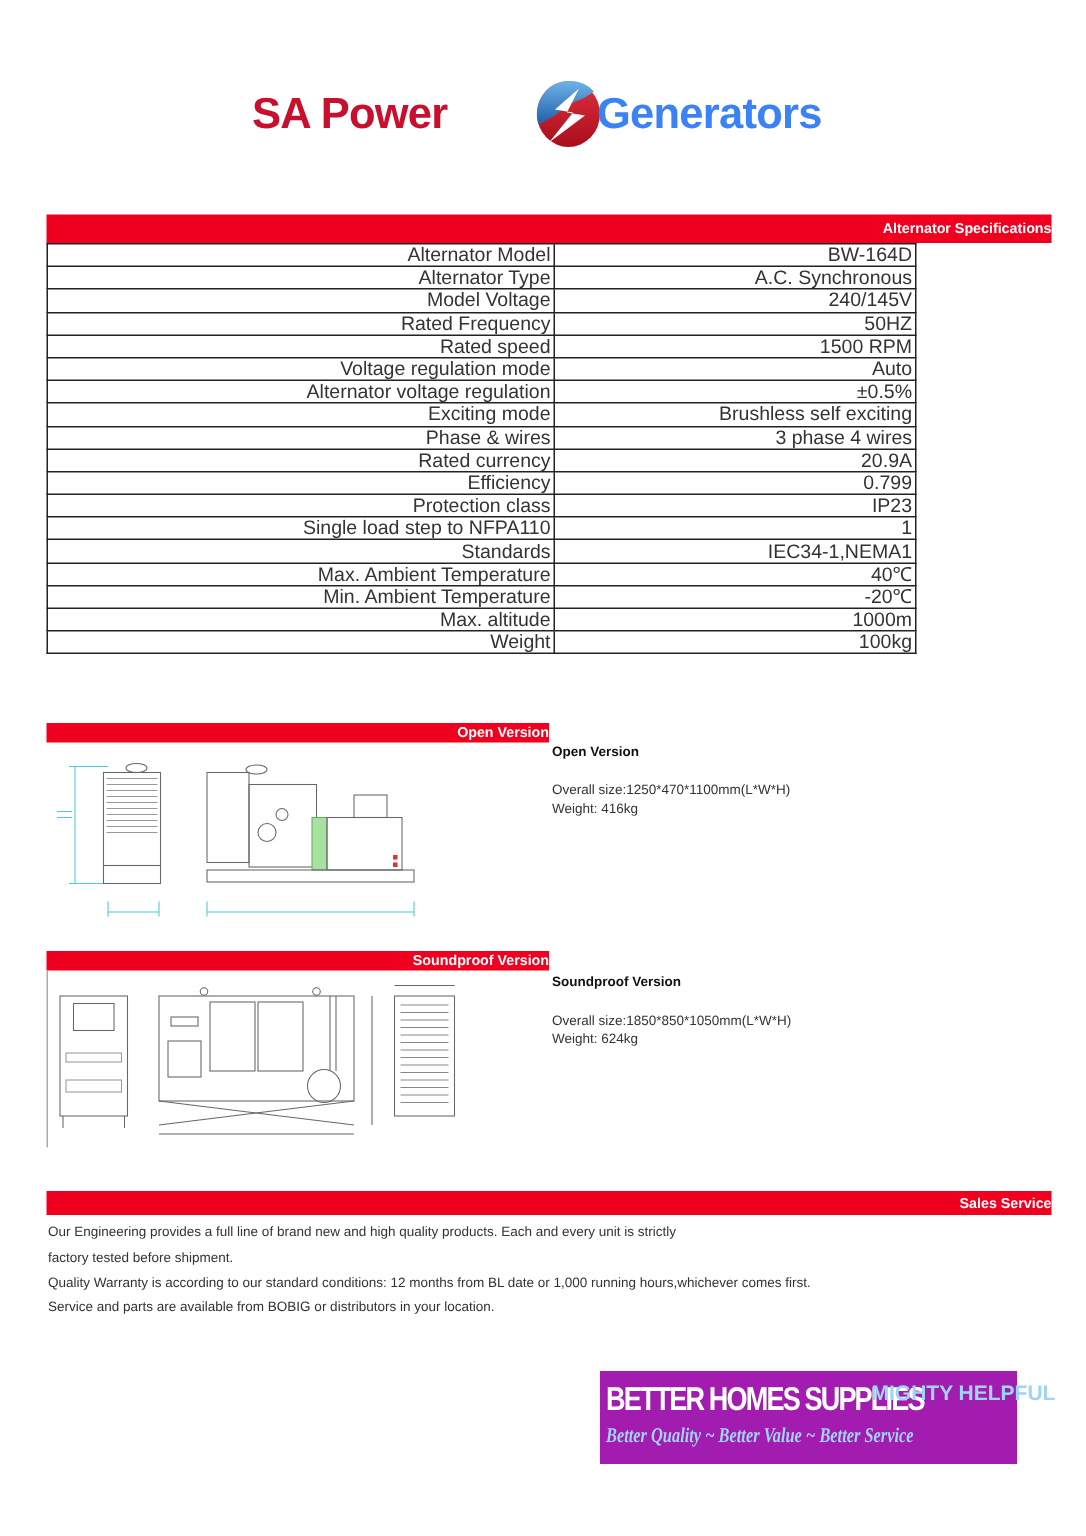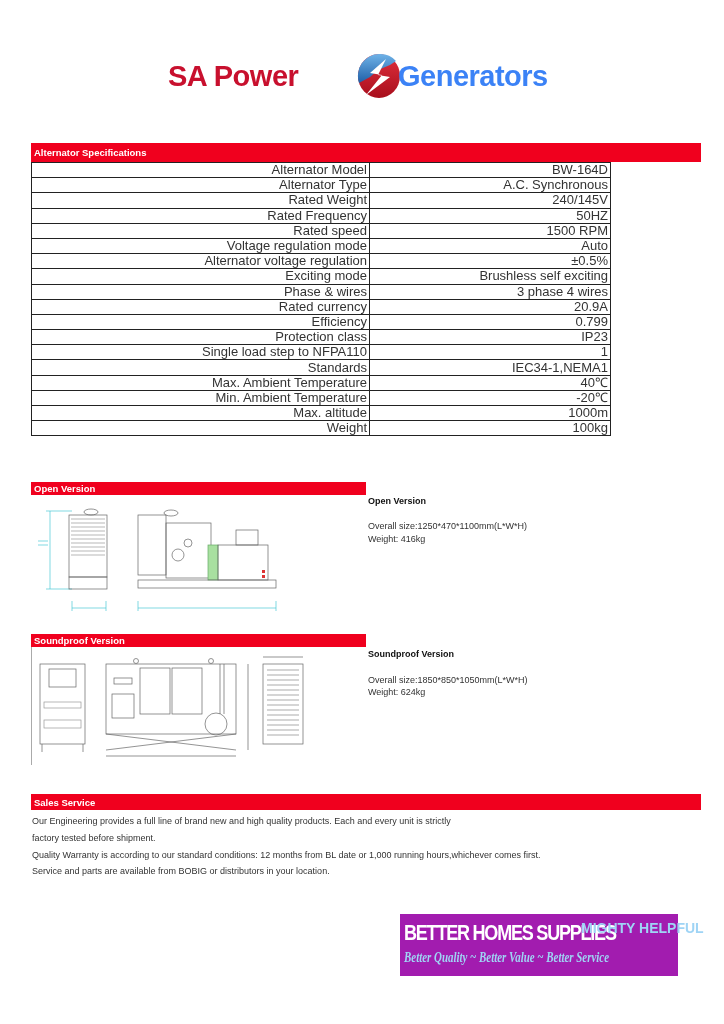--- a/index.html
+++ b/index.html
@@ -4,21 +4,21 @@
 <style>
   html, body { margin:0; padding:0; background:#ffffff; }
   body { width:724px; height:1024px; position:relative; overflow:hidden; font-family:"Liberation Sans", sans-serif; color:#222; }
   .abs { position:absolute; }
   
   .logo { left:168px; top:56px; width:400px; height:46px; }
   .logo-left { position:absolute; left:0; top:4px; font-size:29px; font-weight:bold; color:#c8102e; letter-spacing:-0.5px; }
   .logo-right { position:absolute; left:230px; top:4px; font-size:29px; font-weight:bold; color:#3b82f6; letter-spacing:-0.5px; }
   .logo-mark { position:absolute; left:188px; top:-5px; width:46px; height:50px; }
   
-  .redbar { background:#f0001e; color:#fff; font-weight:bold; font-size:9.5px; line-height:19px; padding-left:3px; box-sizing:border-box; }
+  .redbar { background:#f0001e; color:#fff; font-weight:bold; font-size:9.5px; line-height:19px; padding-left:3px; box-sizing:border-box;text-align:right; }
   
   .spec-table { left:31px; top:162px; width:580px; border-collapse:collapse; font-size:13px; color:#333;text-align:right; }
   .spec-table td { border:1px solid #222; height:14.2px; padding:0 2px; line-height:14px; white-space:nowrap; }
   .spec-table td.k { width:333px; }
   .info-title { font-size:9px; font-weight:bold; color:#111; }
   .info-line { font-size:9px; color:#333; line-height:12px; }
   .promise { font-size:9px; color:#333; left:32px; }
   .banner { left:400px; top:914px; width:278px; height:62px; background:#a21caf; }
   .b-line1 { position:absolute; left:4px; top:6px; font-size:22px; font-weight:bold; color:#fff; letter-spacing:-1.5px; transform:scaleX(0.82); transform-origin:left; white-space:nowrap; }
   .b-line2 { position:absolute; left:4px; top:36px; font-size:14px; font-style:italic; color:#9fd4f5; font-family:"Liberation Serif", serif; transform:scaleX(0.78); transform-origin:left; white-space:nowrap; font-weight:bold; }
@@ -53,21 +53,21 @@
   <tbody>
     <tr>
         <td class="k">Alternator Model</td>
         <td>BW-164D</td>
       </tr>
     <tr>
         <td class="k">Alternator Type</td>
         <td>A.C. Synchronous</td>
       </tr>
     <tr>
-        <td class="k">Rated Weight</td>
+        <td class="k">Model Voltage</td>
         <td>240/145V</td>
       </tr>
     <tr>
         <td class="k">Rated Frequency</td>
         <td>50HZ</td>
       </tr>
     <tr>
         <td class="k">Rated speed</td>
         <td>1500 RPM</td>
       </tr>

